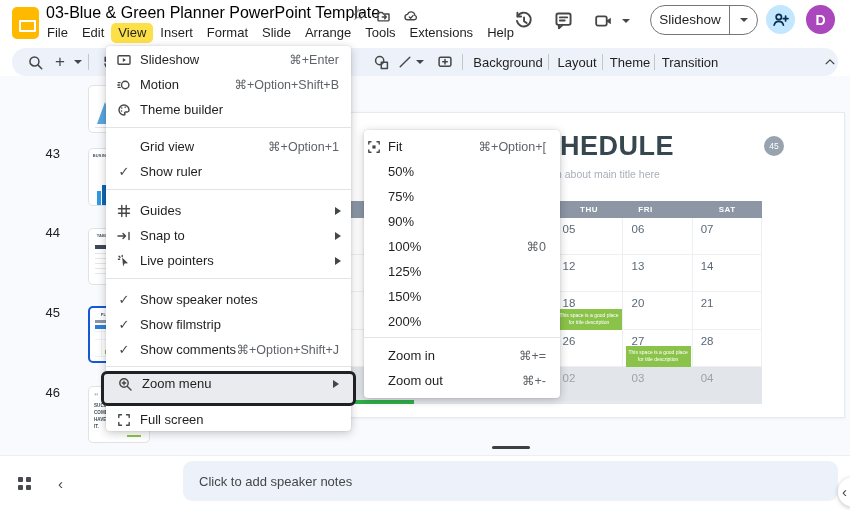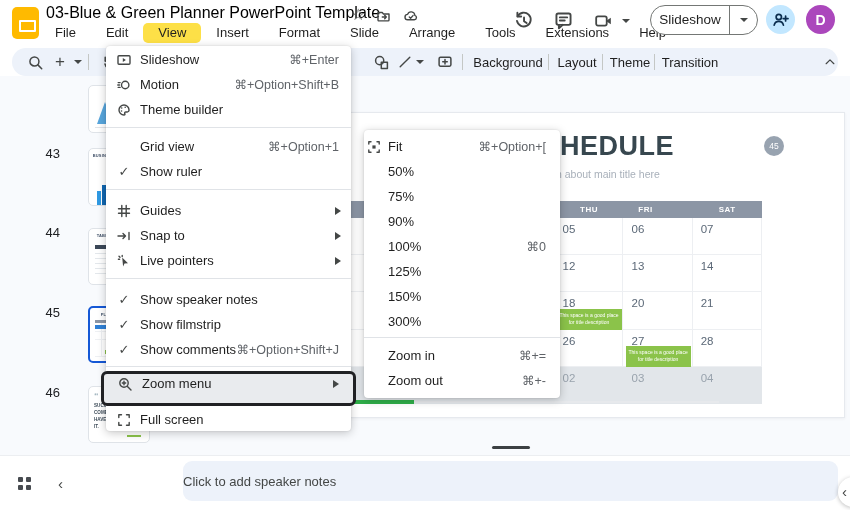--- a/index.html
+++ b/index.html
@@ -11,21 +11,21 @@
 
 
 .topbar{position:absolute;left:0;top:0;width:850px;height:46px;background:#fff}
 .logo{position:absolute;left:12px;top:7px;width:27px;height:32px;background:#ffba00;border-radius:5px}
 .logo::after{content:"";position:absolute;left:7px;top:13px;width:13px;height:8px;
   border:2.5px solid #fff;border-radius:1px}
 .doctitle{position:absolute;left:46px;top:4px;font-size:16px;color:#000000;white-space:nowrap}
 .title-ic{position:absolute;top:7px;color:#444746}
 .star{font-size:16px;line-height:16px}
 .menubar{position:absolute;left:40px;top:23px;display:flex;font-size:13px;color:#1f1f1f}
-.mb-item{padding:2px 15px;border-radius:5px;line-height:16px;white-space:nowrap}
+.mb-item{padding:2px 7px;border-radius:5px;line-height:16px;white-space:nowrap}
 .mb-active{background:#fde047}
 .caret{width:0;height:0;border-left:4px solid transparent;border-right:4px solid transparent;border-top:4px solid #444746;display:inline-block}
 .slideshow-btn{position:absolute;left:650px;top:5px;width:108px;height:30px;border:1px solid #747775;
   border-radius:15px;background:#fff;display:flex;align-items:center}
 .ss-main{width:79px;text-align:center;font-size:13.5px;color:#1f1f1f;border-right:1px solid #747775;height:100%;line-height:28px}
 .ss-drop{flex:1;display:flex;align-items:center;justify-content:center}
 .share-btn{position:absolute;left:766px;top:5px;width:29px;height:29px;border-radius:50%;background:#c2e7ff;
   display:flex;align-items:center;justify-content:center}
 .avatar{position:absolute;left:806px;top:5px;width:29px;height:29px;border-radius:50%;background:#ab47bc;
   color:#fff;font-size:14px;font-weight:bold;display:flex;align-items:center;justify-content:center}
@@ -69,21 +69,21 @@
 .cal-date{position:absolute;width:69px;font-size:11.5px;color:#5b6877;padding:5px 0 0 8px}
 .cal-date.dim{color:#99a3ad}
 .cal-event{position:absolute;width:65px;height:21px;background:#8bc34a;color:#fff;font-size:5px;line-height:1.35;
   text-align:center;padding-top:3px}
 .progress-green{position:absolute;left:42px;top:287px;width:136px;height:3.5px;background:#2fae49}
 .progress-track{position:absolute;left:178px;top:288px;width:305px;height:2px;background:#e7e9ec}
 
 
 .notes-handle{position:absolute;left:492px;top:446px;width:38px;height:2.5px;background:#3c4043;border-radius:2px}
 .notes{position:absolute;left:183px;top:461px;width:655px;height:40px;background:#edf2fa;border-radius:9px;
-  display:flex;align-items:center;padding-left:0;font-size:13px;color:#444746}
+  display:flex;align-items:center;padding-left:16px;font-size:13px;color:#444746}
 .panel-toggle{position:absolute;left:838px;top:477px;width:30px;height:30px;border-radius:50%;background:#fff;
   box-shadow:0 1px 4px rgba(0,0,0,.25);display:flex;align-items:center;padding-left:4px}
 
 
 .menu{position:absolute;background:#fff;border-radius:4px;box-shadow:0 2px 10px rgba(0,0,0,.22),0 0 2px rgba(0,0,0,.12);z-index:40}
 .view-menu{left:106px;top:46px;width:245px;height:385px}
 .submenu{left:364px;top:130px;width:196px;height:268px;z-index:41}
 .mi{position:absolute;left:0;width:100%;height:25px;display:flex;align-items:center;font-size:13px;color:#1f1f1f}
 .mi-ic{position:absolute;left:10px;width:16px;display:flex;justify-content:center;color:#444746;font-size:13px}
 .mi-label{position:absolute;left:34px;white-space:nowrap}
@@ -481,21 +481,21 @@
     <span class="sub-label">100%</span>
     <span class="mi-sc">⌘0</span>
   </div>
   <div class="mi" style="top:129px">
       <span class="sub-label">125%</span>
     </div>
   <div class="mi" style="top:154px">
       <span class="sub-label">150%</span>
     </div>
   <div class="mi" style="top:179px">
-      <span class="sub-label">300%</span>
+      <span class="sub-label">200%</span>
     </div>
   <div class="sep" style="top:207px"></div>
   <div class="mi" style="top:213px">
     <span class="sub-label">Zoom in</span>
     <span class="mi-sc">⌘+=</span>
   </div>
   <div class="mi" style="top:238px">
     <span class="sub-label">Zoom out</span>
     <span class="mi-sc">⌘+-</span>
   </div>

